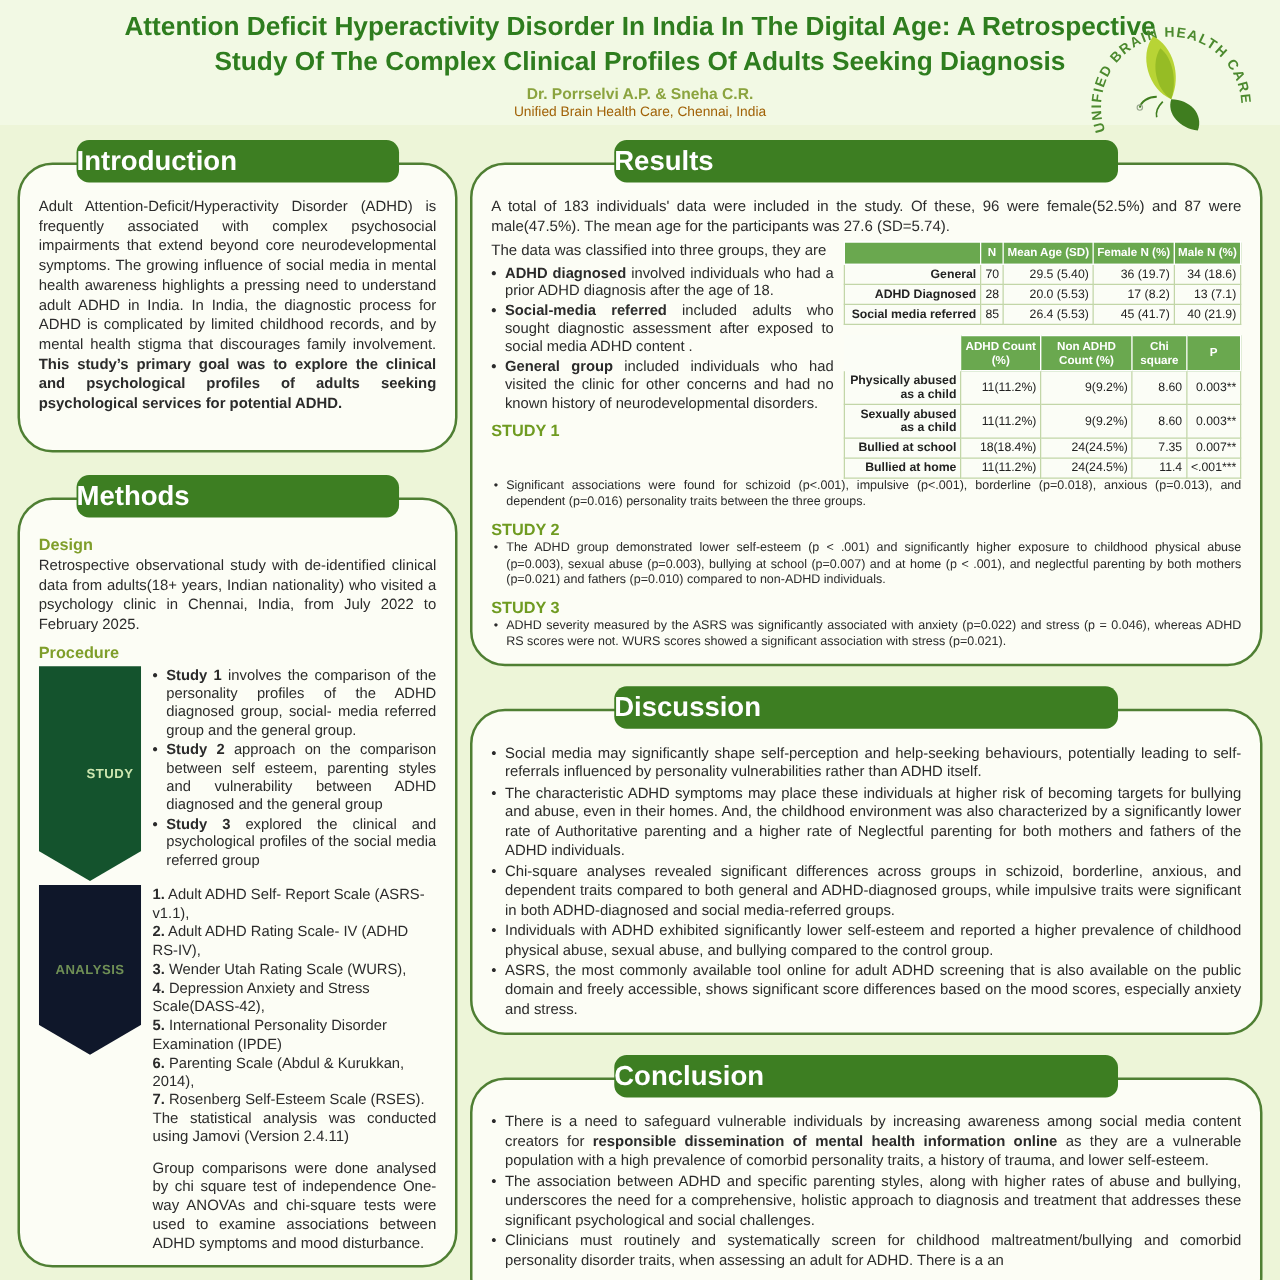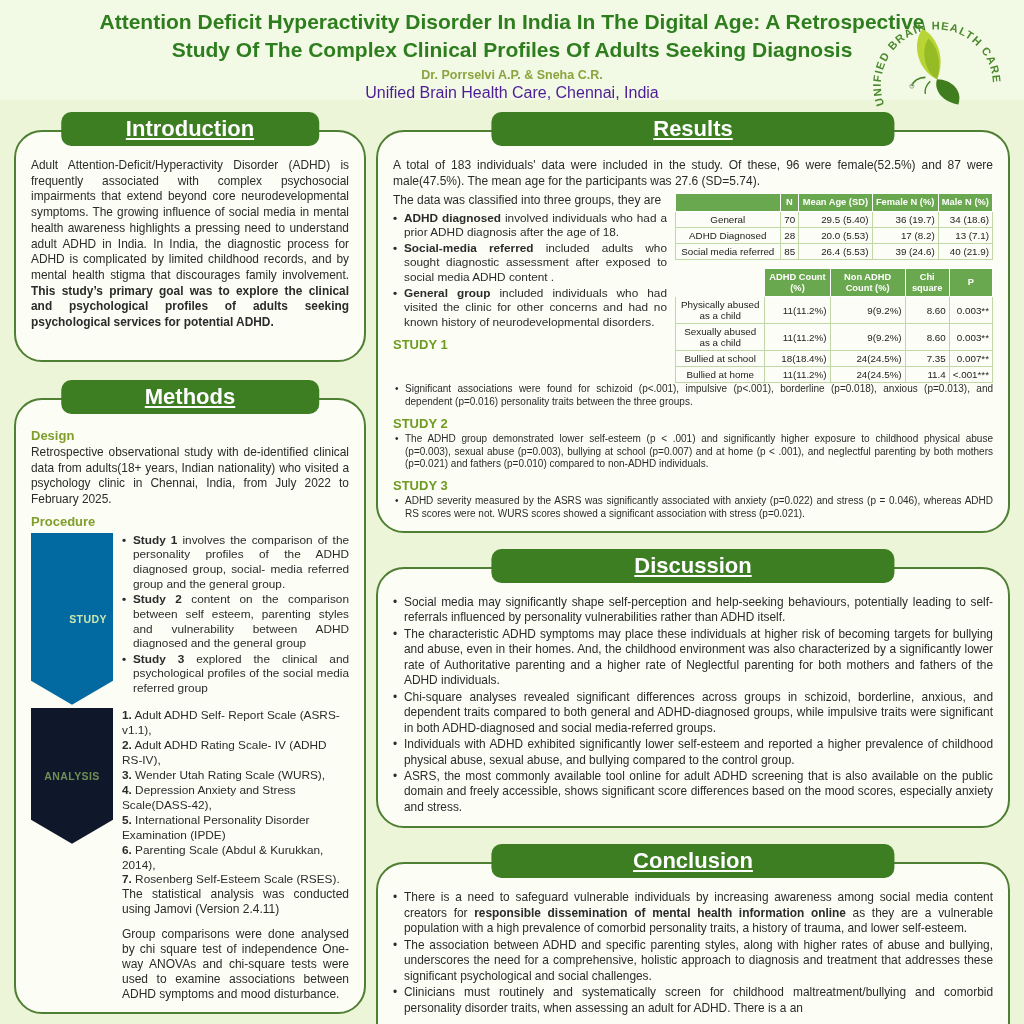--- a/index.html
+++ b/index.html
@@ -8,47 +8,47 @@
     background:#edf5d8;
     font-family:"Liberation Sans", sans-serif;
     color:#2b2b2b;
   }
   .poster{position:relative;width:1024px;height:1024px;}
 
   
   .top{position:relative;height:100px;background:#f2f9e4;text-align:center;padding-top:8px;box-sizing:border-box;}
   .title{color:#2e7d1e;font-weight:bold;font-size:21px;line-height:1.35;width:840px;margin:0 auto;}
   .authors{color:#8ba43f;font-weight:bold;font-size:12.5px;margin-top:3px;}
-  .affiliation{color:#4c1d95;font-size:16px;margin-top:2px;}
+  .affiliation{color:#a16207;font-size:11px;margin-top:2px;}
   .logo{position:absolute;top:0;right:12px;width:150px;height:118px;}
 
   
   .main{display:flex;gap:10px;padding:2px 14px 0;align-items:flex-start;}
   .col-left{width:352px;flex:none;}
   .col-right{flex:1;min-width:0;}
 
   
   .panel{position:relative;border:2px solid #4f7f33;background:#fcfdf5;border-radius:28px;padding:26px 15px 10px;box-sizing:border-box;}
   .panel-header{position:absolute;top:-20px;left:50%;transform:translateX(-50%);
-    background:#3d7e22;color:#ffffff;font-weight:bold;font-size:22px;text-align:center;
-    padding:4px 0;border-radius:10px;white-space:nowrap;text-decoration:underline;}
+    background:#3d7e22;color:#ffffff;font-weight:bold;font-size:22px;text-align:left;
+    padding:4px 0;border-radius:10px;white-space:nowrap;}
   .ph-left{width:74%;}
   .ph-right{width:64%;}
   .mt{margin-top:28px;}
 
   
   .jtext{font-size:11.9px;line-height:1.32;text-align:justify;}
   .olive-h{color:#7f9e2a;font-weight:bold;font-size:13px;margin:2px 0 2px;}
 
   
   .proc{display:flex;margin-top:4px;}
   .arrows{width:82px;flex:none;display:flex;flex-direction:column;gap:3px;}
   .arrow{clip-path:polygon(0 0,100% 0,100% calc(100% - 24px),50% 100%,0 calc(100% - 24px));
     display:flex;align-items:center;justify-content:center;font-weight:bold;font-size:10.5px;letter-spacing:.4px;}
-  .arrow-study{height:172px;background:#0369a1;color:#cde6b0;padding-left:32px;}
+  .arrow-study{height:172px;background:#14532d;color:#cde6b0;padding-left:32px;}
   .arrow-measures{height:138px;background:#6aa84f;color:#2c5a17;}
   .arrow-analysis{height:136px;background:#0f172a;color:#6f8f55;}
   .proc-body{flex:1;padding-left:9px;min-width:0;}
   .blk-study{min-height:175px;}
   .blk-measures{min-height:141px;}
   ul.bullets{list-style:none;margin:0;padding:0;}
   ul.bullets li{position:relative;padding-left:11px;font-size:11.8px;line-height:1.24;text-align:justify;margin-bottom:1px;}
   ul.bullets li::before{content:"\2022";position:absolute;left:0;font-weight:bold;}
   ul.plain{list-style:none;margin:0;padding:0;}
   ul.plain li{font-size:11.8px;line-height:1.27;text-align:left;}
@@ -57,21 +57,21 @@
   .apara:last-child{margin-bottom:0;}
 
   
   .r-p1{font-size:12px;line-height:1.3;text-align:justify;margin:0 0 4px;}
   .r-row{display:flex;gap:8px;}
   .r-left{flex:1;min-width:0;font-size:12px;line-height:1.28;}
   .r-tables{width:318px;flex:none;}
   table{border-collapse:collapse;width:100%;background:#fbfdf6;}
   thead th{background:#6aa84f;color:#fff;font-weight:bold;font-size:9.3px;padding:3px 2px;border:1px solid #fff;line-height:1.15;}
   tbody td{border:1px solid #c2d6a8;font-size:9.8px;padding:2px 3px;text-align:right;color:#222;}
-  tbody td:first-child{text-align:center;font-weight:normal;}
+  tbody td:first-child{text-align:right;font-weight:bold;}
   .tbl2{margin-top:8px;}
   .tbl2 thead th:first-child{background:transparent;border-color:transparent;}
   .study-h{color:#6f9b21;font-weight:bold;font-size:13px;margin:7px 0 2px;}
   ul.sbul{list-style:none;margin:0;padding:0;}
   ul.sbul li{position:relative;padding-left:12px;font-size:10px;line-height:1.28;text-align:justify;}
   ul.sbul li::before{content:"\2022";position:absolute;left:2px;}
 
   
   ul.dbul{list-style:none;margin:0;padding:0;}
   ul.dbul li{position:relative;padding-left:11px;font-size:11.9px;line-height:1.3;text-align:justify;margin-bottom:1px;}
@@ -124,21 +124,21 @@
 
         <div class="proc">
           <div class="arrows">
             <div class="arrow arrow-study">STUDY</div>
             <div class="arrow arrow-analysis">ANALYSIS</div>
           </div>
           <div class="proc-body">
             <div class="blk-study">
               <ul class="bullets">
                   <li><b>Study 1</b><span> involves the comparison of the personality profiles of the ADHD diagnosed group, social- media referred group and the general group.</span></li>
-                  <li><b>Study 2</b><span> content on the comparison between self esteem, parenting styles and vulnerability between ADHD diagnosed and the general group</span></li>
+                  <li><b>Study 2</b><span> approach on the comparison between self esteem, parenting styles and vulnerability between ADHD diagnosed and the general group</span></li>
                   <li><b>Study 3</b><span> explored the clinical and psychological profiles of the social media referred group</span></li>
                 </ul>
             </div>
             <div class="blk-measures">
               <ul class="plain small-lh">
                   <li><b>1.</b><span> Adult ADHD Self- Report Scale (ASRS-v1.1),</span></li>
                   <li><b>2.</b><span> Adult ADHD Rating Scale- IV (ADHD RS-IV),</span></li>
                   <li><b>3.</b><span> Wender Utah Rating Scale (WURS),</span></li>
                   <li><b>4.</b><span> Depression Anxiety and Stress Scale(DASS-42),</span></li>
                   <li><b>5.</b><span> International Personality Disorder Examination (IPDE)</span></li>
@@ -196,21 +196,21 @@
                     <td>ADHD Diagnosed</td>
                     <td>28</td>
                     <td>20.0 (5.53)</td>
                     <td>17 (8.2)</td>
                     <td>13 (7.1)</td>
                   </tr>
                   <tr>
                     <td>Social media referred</td>
                     <td>85</td>
                     <td>26.4 (5.53)</td>
-                    <td>39 (24.6)</td>
+                    <td>45 (41.7)</td>
                     <td>40 (21.9)</td>
                   </tr>
                 </tbody>
               </table>
             <table class="tbl2">
                 <thead>
                   <tr>
                     <th></th>
                     <th>ADHD Count (%)</th>
                     <th>Non ADHD Count (%)</th>

